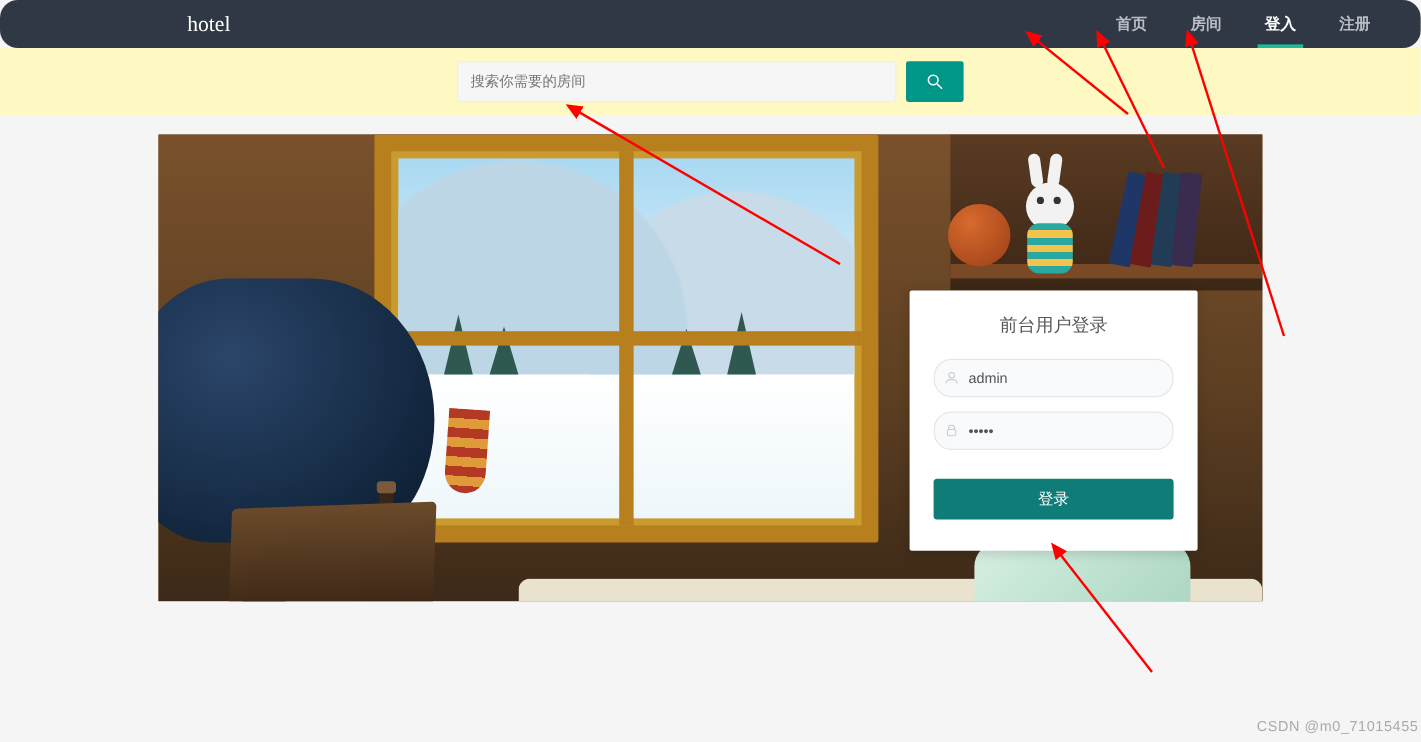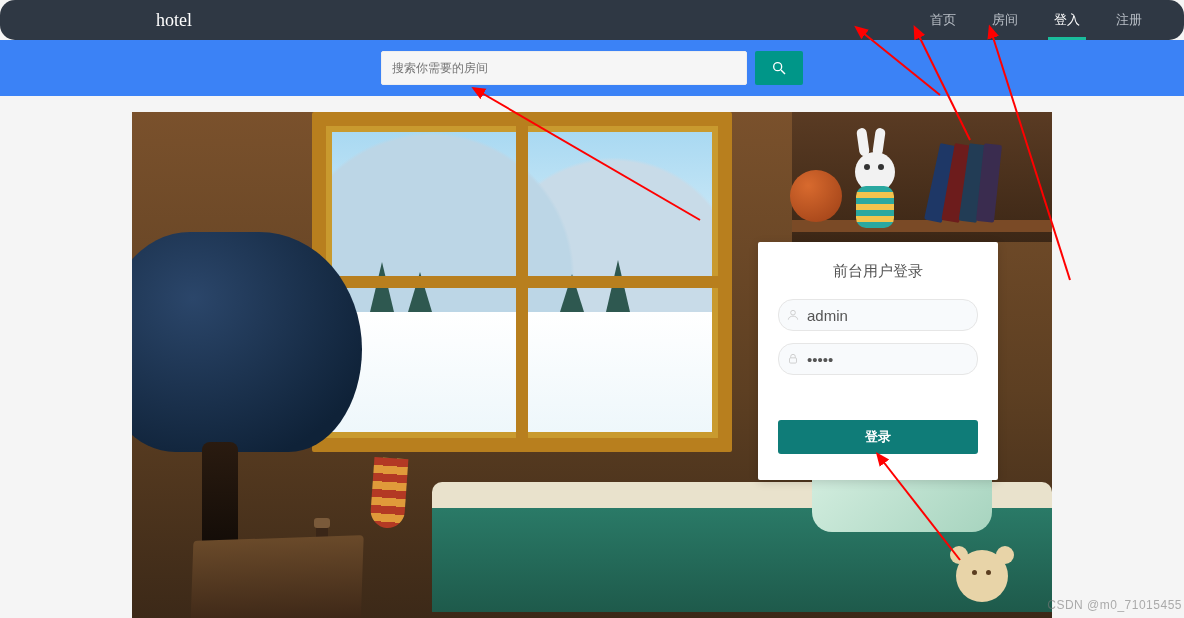--- a/index.html
+++ b/index.html
@@ -35,36 +35,37 @@
       flex: 1;
     }
     .nav-item {
       padding: 0 18px;
       font-size: 13px;
       color: #b8bec6;
       height: 40px;
       line-height: 40px;
       cursor: pointer;
       position: relative;
+      font-weight: bold;
     }
     .nav-item.active {
       color: #ffffff;
     }
     .nav-item.active::after {
       content: "";
       position: absolute;
       left: 12px;
       right: 12px;
       bottom: 0;
       height: 3px;
       background: #1abc9c;
     }
     
     .search-row {
-      background: #3b82f6;
+      background: #fef9c3;
       height: 56px;
       display: flex;
       align-items: center;
       justify-content: center;
     }
     .search-box {
       width: 366px;
       height: 34px;
       background: #f6f6f6;
       border: 1px solid #eee;
@@ -89,21 +90,21 @@
     .search-btn svg {
       width: 16px;
       height: 16px;
       stroke: #ffffff;
       fill: none;
     }
     
     .hero {
       position: relative;
       margin: 16px 132px 0 132px;
-      height: 506px;
+      height: 389px;
       overflow: hidden;
       background: #6b4a28;
     }
     
     .wall {
       position: absolute;
       inset: 0;
       background: linear-gradient(180deg, #7a512c 0%, #5d3f22 55%, #3c2918 100%);
     }
     .window-frame {
@@ -299,35 +300,34 @@
       width: 14px;
       height: 14px;
     }
     .input-wrap input {
       width: 100%;
       height: 32px;
       border: 1px solid #e6e6e6;
       background: #f8fafc;
       border-radius: 15px;
       padding: 0 8px 0 28px;
-      font-size: 15px;
+      font-size: 12px;
       color: #555;
       outline: none;
     }
     .login-btn {
-      margin-top: 33px;
+      margin-top: 12px;
       width: 100%;
       height: 34px;
       background: #0f7c78;
       color: #fff;
       border: none;
       border-radius: 3px;
       font-size: 13px;
       cursor: pointer;
-      font-weight: bold;
     }
 
     
     .arrow-svg {
       position: absolute;
       inset: 0;
       pointer-events: none;
       width: 1184px;
       height: 618px;
     }

